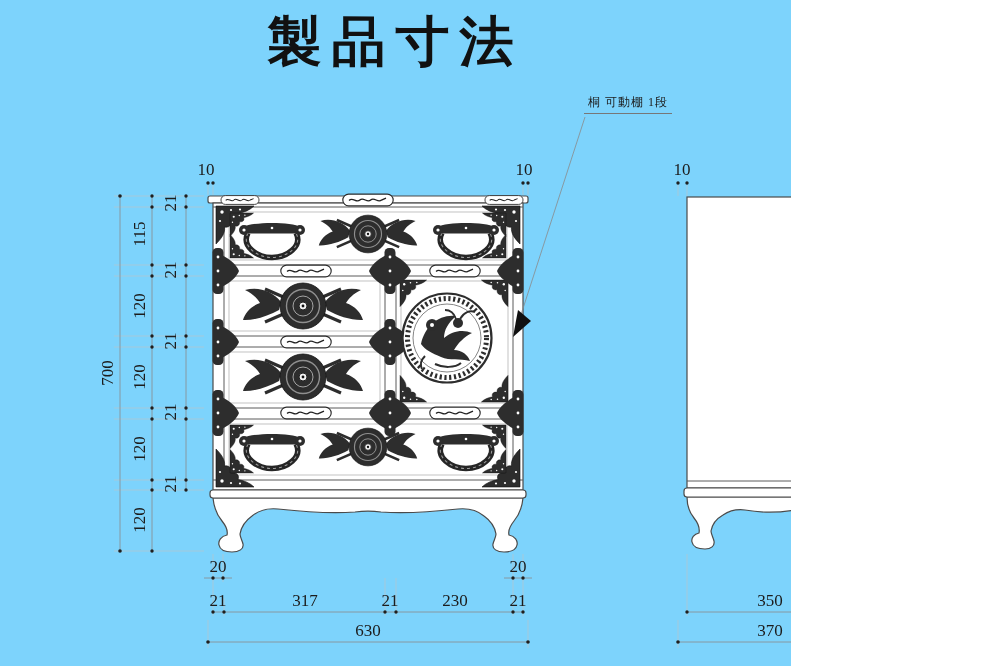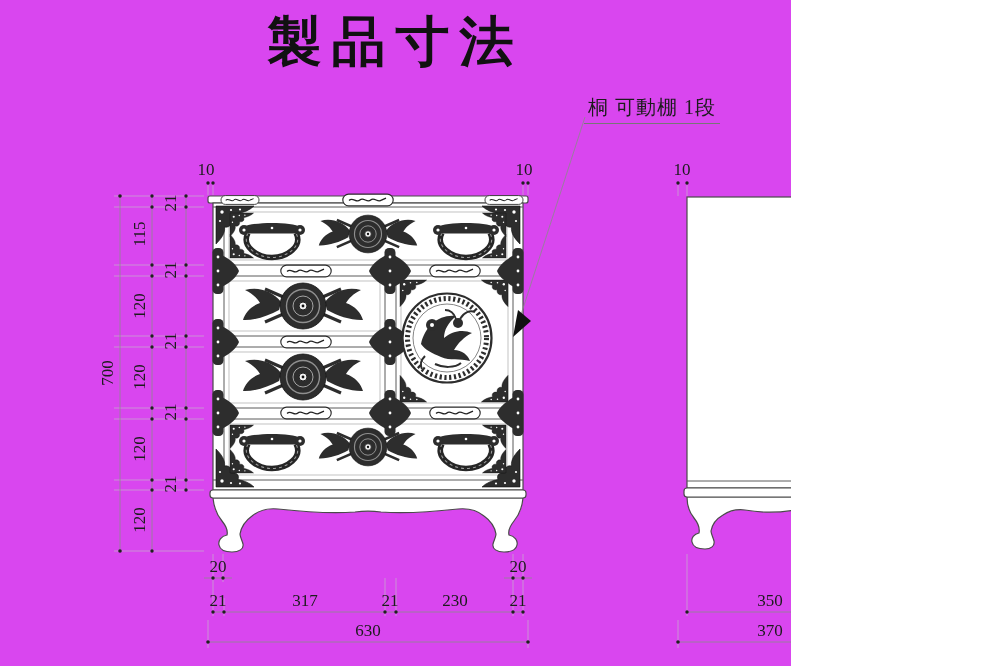--- a/index.html
+++ b/index.html
@@ -1,20 +1,20 @@
 <!DOCTYPE html>
 <html><head>
 <meta charset="utf-8">
 <style>
   html,body{margin:0;padding:0;background:#fff;}
-  .canvas{position:relative;width:791px;height:666px;background:#d946ef;overflow:hidden;
+  .canvas{position:relative;width:791px;height:666px;background:#7dd3fc;overflow:hidden;
           font-family:"Liberation Serif","DejaVu Serif",serif;}
   .title{position:absolute;left:0;right:0;top:6px;margin:0;text-align:center;
          font-size:54px;font-weight:700;letter-spacing:10px;color:#111;}
-  .callout{position:absolute;left:584px;top:94px;font-size:20px;color:#1c1c1c;
+  .callout{position:absolute;left:584px;top:94px;font-size:12px;color:#1c1c1c;
            border-bottom:1px solid #777;padding:0 4px 2px 4px;letter-spacing:1px;}
   svg.draw{position:absolute;left:0;top:0;}
   .ext{stroke:#c2c2c2;stroke-width:.6;}
   .dl{stroke:#8a8a8a;stroke-width:.8;fill:none;}
   .dot{fill:#1f1f1f;}
   .dtext{font-family:"Liberation Serif","DejaVu Serif",serif;font-size:17px;fill:#1c1c1c;text-anchor:middle;}
   .outline{fill:#ffffff;stroke:#4a4a4a;stroke-width:1.2;}
   .rail{stroke:#5a5a5a;stroke-width:1;fill:none;}
   .thin{stroke:#a8a8a8;stroke-width:.7;fill:none;}
   .hw{fill:#2d2d2d;}

